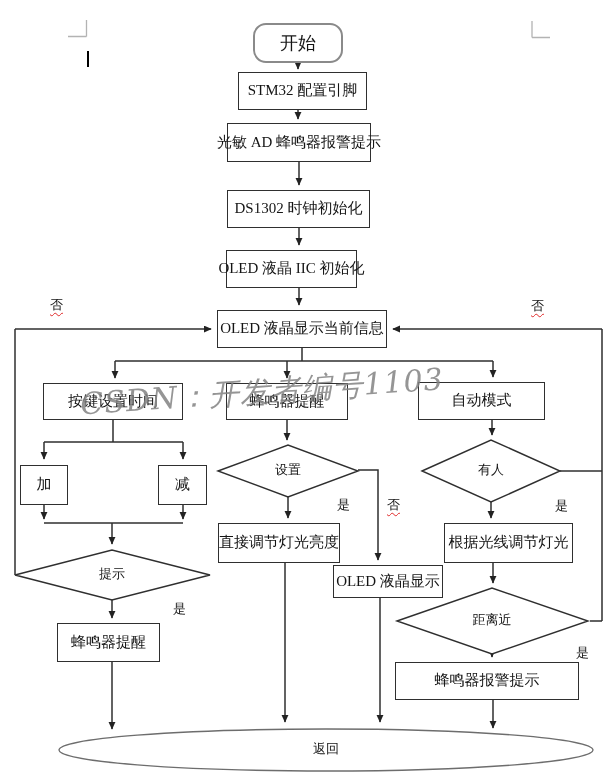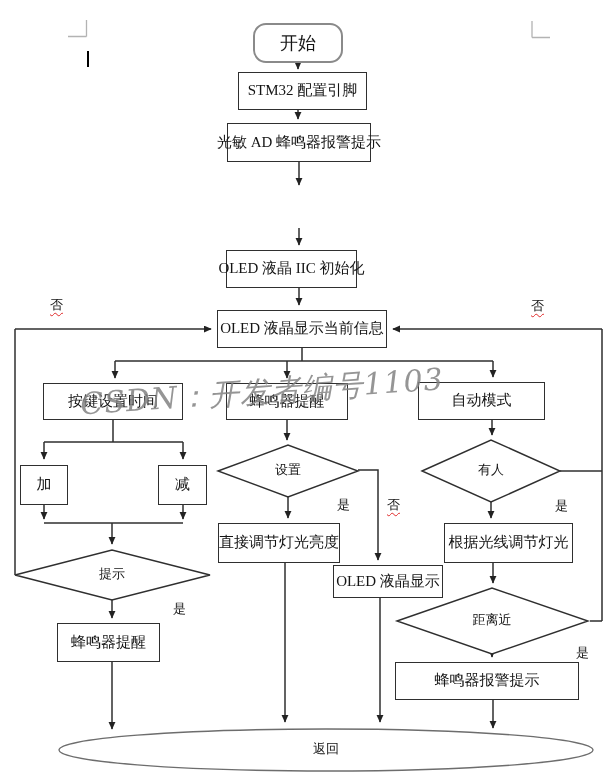--- a/index.html
+++ b/index.html
@@ -108,20 +108,21 @@
       <polygon points="15,575 112,550 210,575 112,600"></polygon>
       <polygon points="397,621 492,588 588,621 492,654"></polygon>
     </g>
 
     <ellipse cx="326" cy="750" rx="267" ry="21" fill="#fff" stroke="#6d6d6d" stroke-width="1.4"></ellipse>
   </svg>
 
   <div class="node start" style="left:253px;top:23px;width:90px;height:40px">开始</div>
   <div class="node" style="left:238px;top:72px;width:129px;height:38px">STM32 配置引脚</div>
   <div class="node" style="left:227px;top:123px;width:144px;height:39px">光敏 AD 蜂鸣器报警提示</div>
+  <div class="node" style="left:227px;top:190px;width:143px;height:38px">DS1302 时钟初始化</div>
   <div class="node" style="left:226px;top:250px;width:131px;height:38px">OLED 液晶 IIC 初始化</div>
   <div class="node" style="left:217px;top:310px;width:170px;height:38px">OLED 液晶显示当前信息</div>
   <div class="node" style="left:43px;top:383px;width:140px;height:37px">按键设置时间</div>
   <div class="node" style="left:226px;top:383px;width:122px;height:37px">蜂鸣器提醒</div>
   <div class="node" style="left:418px;top:382px;width:127px;height:38px">自动模式</div>
   <div class="node" style="left:20px;top:465px;width:48px;height:40px">加</div>
   <div class="node" style="left:158px;top:465px;width:49px;height:40px">减</div>
   <div class="node" style="left:333px;top:565px;width:110px;height:33px">OLED 液晶显示</div>
   <div class="node" style="left:218px;top:523px;width:122px;height:40px">直接调节灯光亮度</div>
   <div class="node" style="left:444px;top:523px;width:129px;height:40px">根据光线调节灯光</div>

